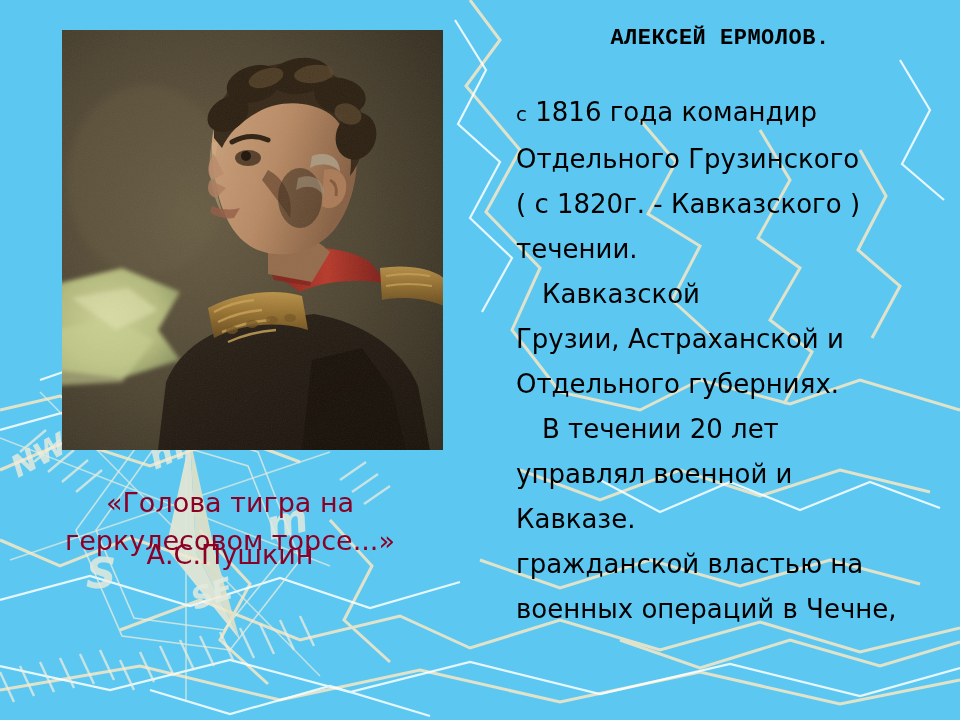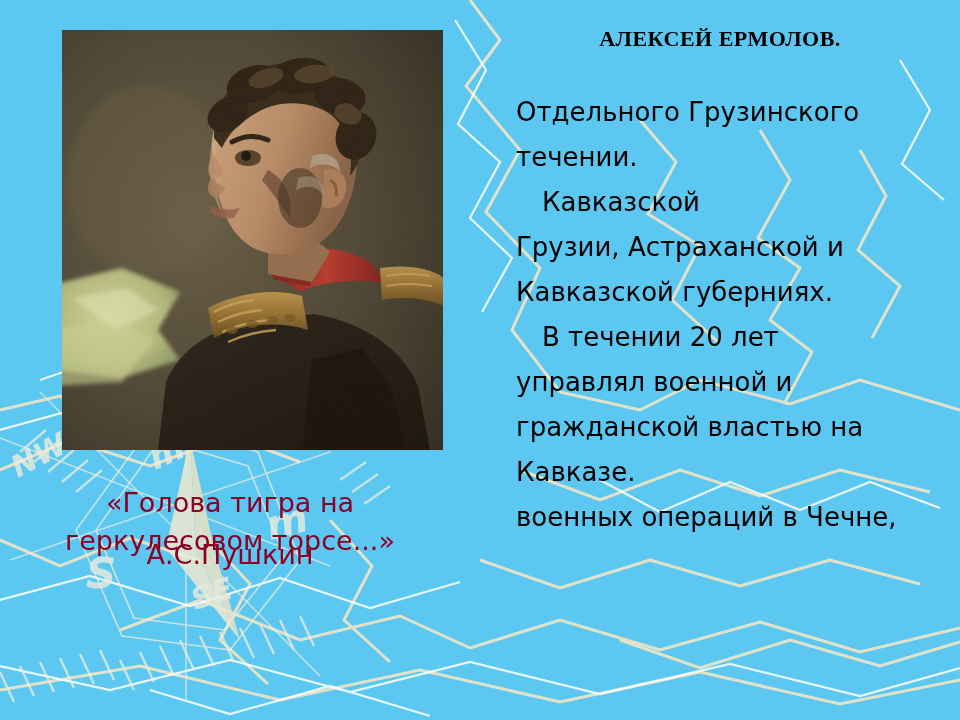--- a/index.html
+++ b/index.html
@@ -65,21 +65,21 @@
   #title {
     position: absolute;
     left: 500px;
     top: 26px;
     width: 440px;
     text-align: center;
     color: #000000;
     font-size: 22px;
     font-weight: bold;
     letter-spacing: 0.5px;
-    font-family: Liberation Serif, serif;
+    font-family: Liberation Mono, monospace;
   }
   #body-text {
     position: absolute;
     left: 516px;
     top: 90px;
     width: 430px;
     color: #000000;
     font-size: 26px;
     line-height: 45px;
     font-family: "DejaVu Sans", sans-serif;
@@ -321,26 +321,28 @@
     </svg>
   </div>
 
   <div id="quote-block">«Голова тигра на
 геркулесовом торсе...»</div>
   <div id="quote-attrib">А.С.Пушкин</div>
 
   <div id="title">АЛЕКСЕЙ  ЕРМОЛОВ.</div>
 
   <div id="body-text">
+    <div class="line"><span class="small">с</span> 1816 года командир</div>
     <div class="line">Отдельного Грузинского</div>
+    <div class="line">( с 1820г. - Кавказского )</div>
     <div class="line">течении.</div>
     <div class="line indent">Кавказской</div>
     <div class="line">Грузии, Астраханской и</div>
-    <div class="line">Кавказской губерниях.</div>
+    <div class="line">Отдельного губерниях.</div>
     <div class="line indent">В течении 20 лет</div>
     <div class="line">управлял военной и</div>
+    <div class="line">Кавказе.</div>
     <div class="line">гражданской властью на</div>
-    <div class="line">Кавказе.</div>
     <div class="line">военных операций в Чечне,</div>
 
   </div>
 
 </div>
 
 </body></html>

